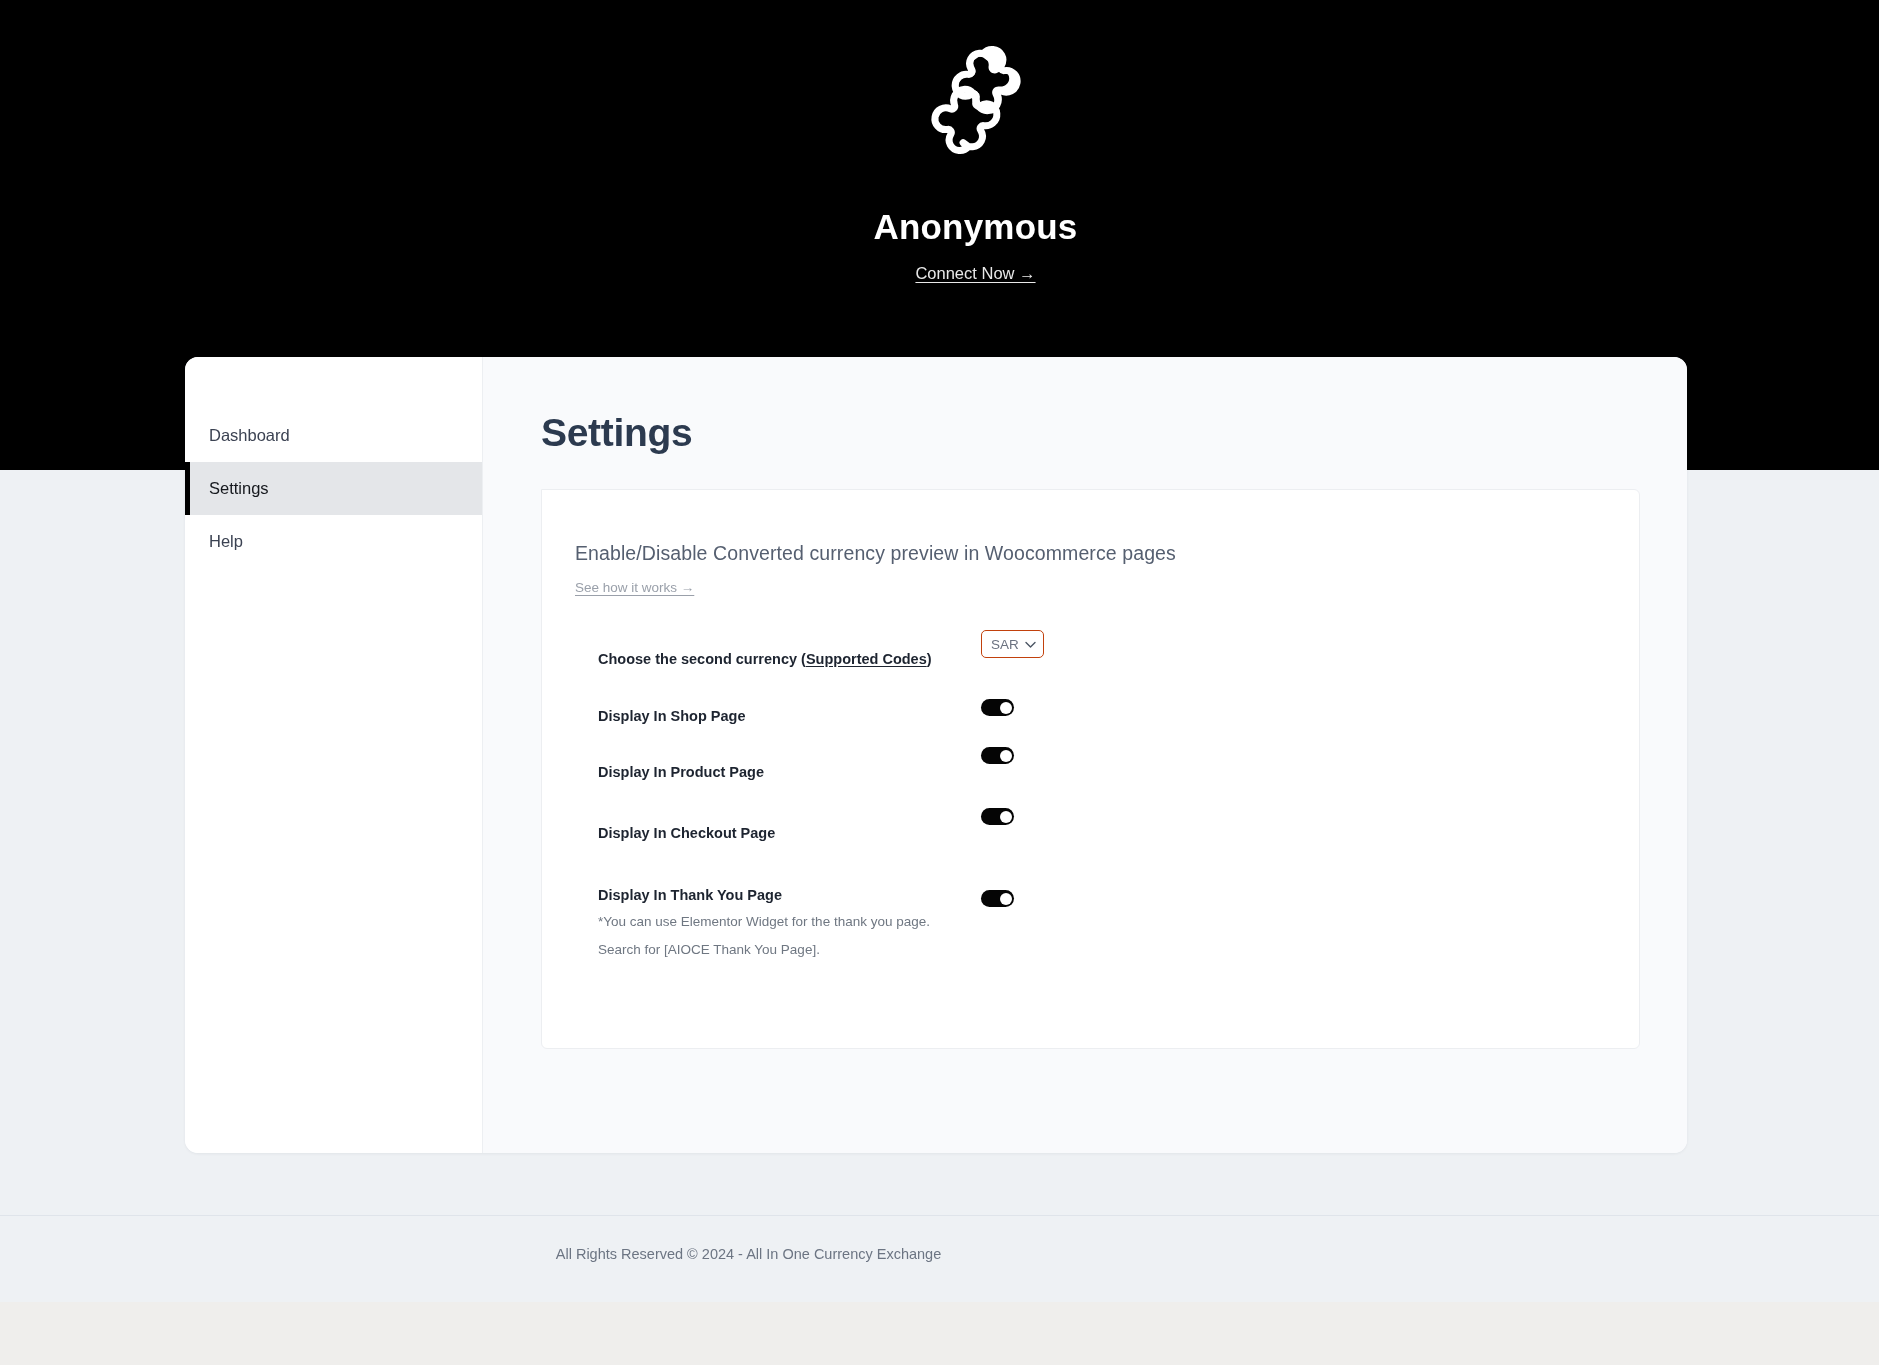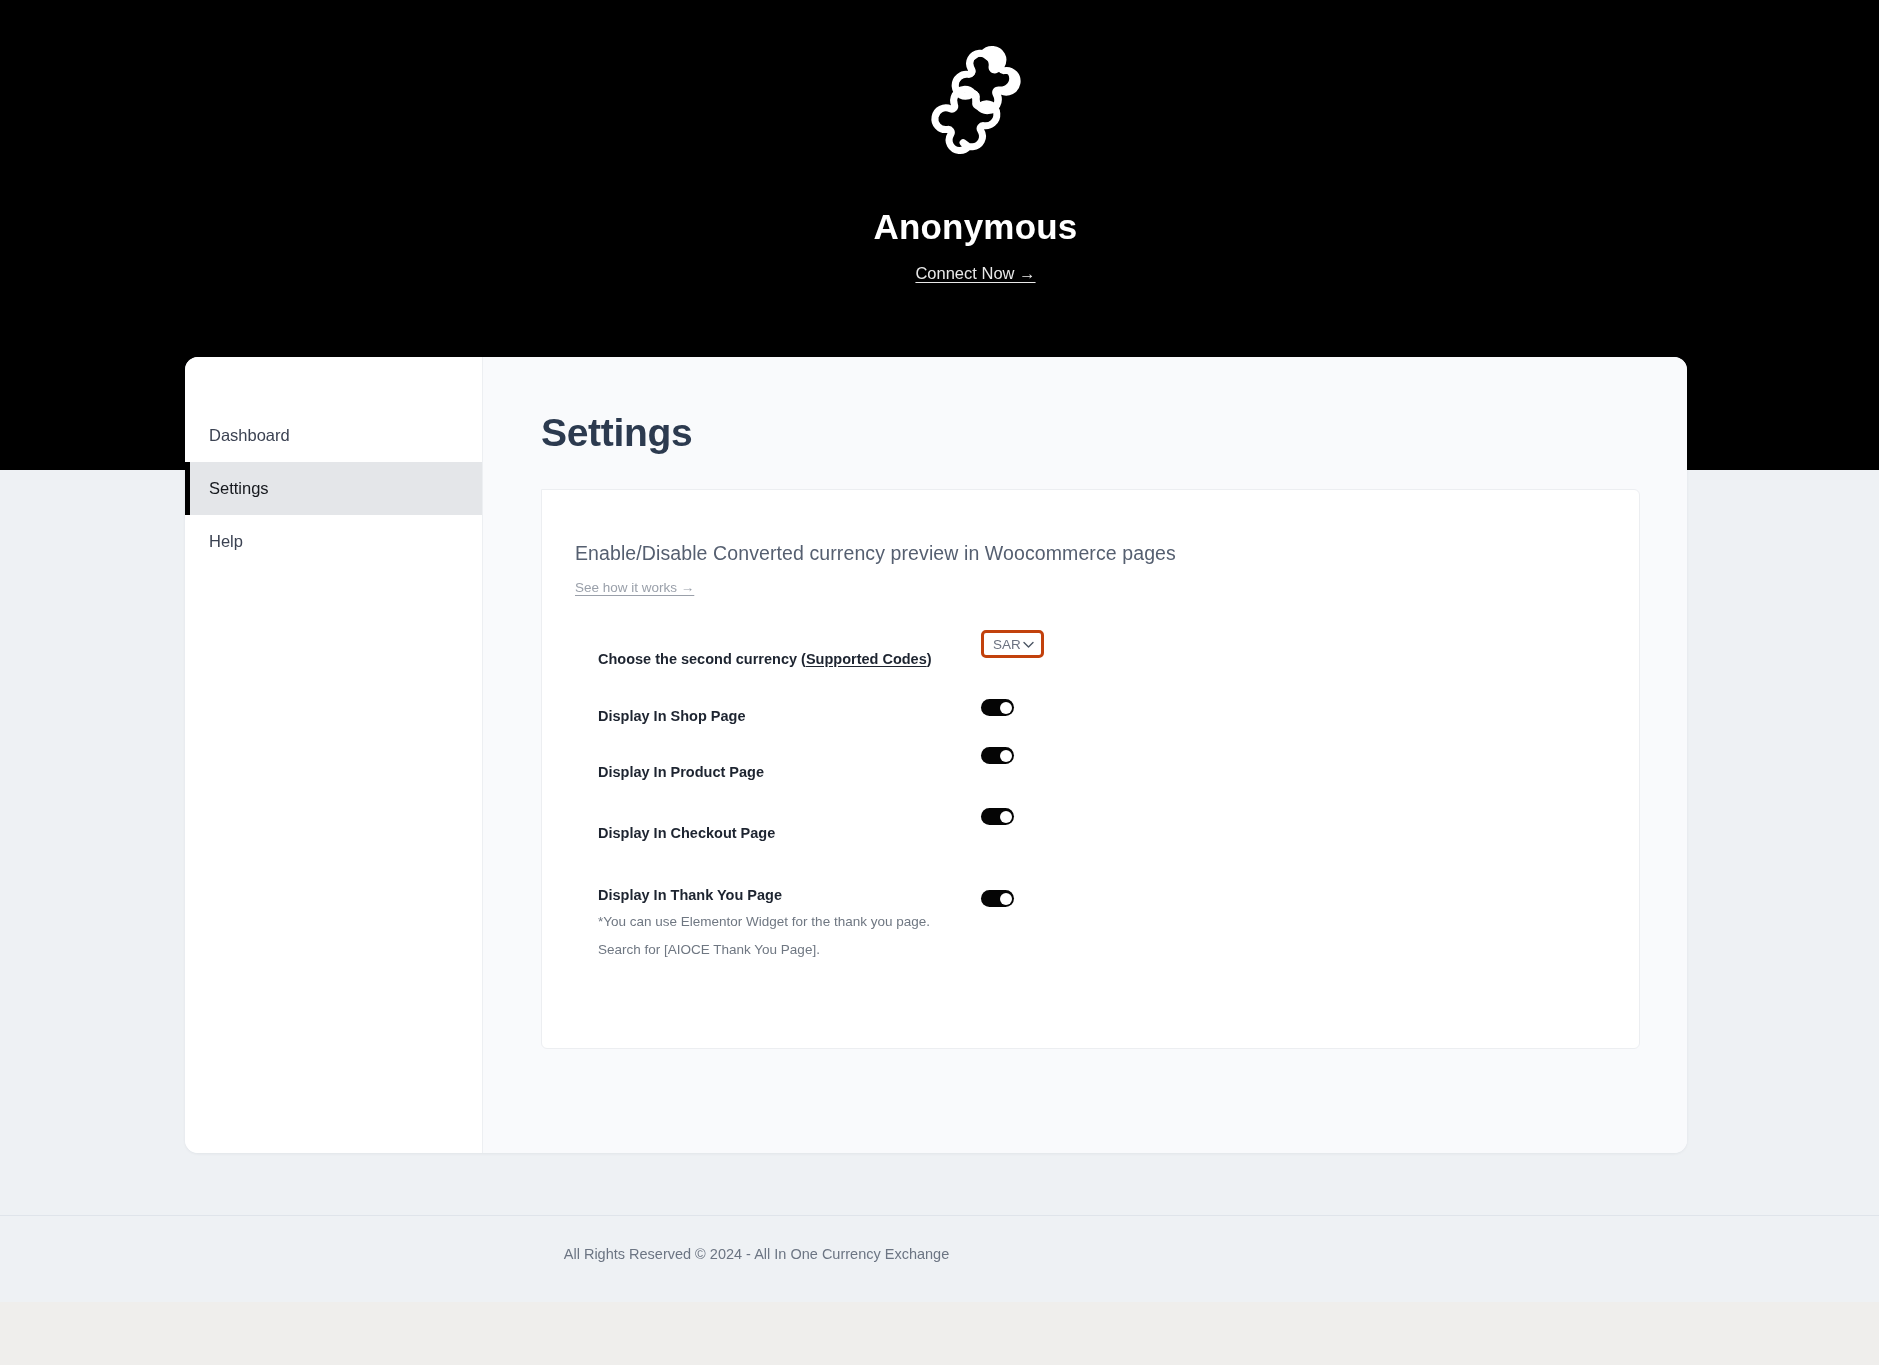--- a/index.html
+++ b/index.html
@@ -230,21 +230,21 @@
     text-decoration: underline;
     text-underline-offset: 2px;
     cursor: pointer;
     color: #1d2430;
   }
 
   
   .select-box {
     width: 63px;
     height: 28px;
-    border: 3px solid #c2410c;
+    border: 1px solid #c2410c;
     border-radius: 5px;
     background: #ffffff;
     display: flex;
     align-items: center;
     justify-content: space-between;
     padding: 0 7px 0 9px;
     font-size: 13.5px;
     color: #6b7280;
     cursor: pointer;
   }
@@ -283,21 +283,21 @@
     left: 0;
     top: 1215px;
     width: 1879px;
     height: 1px;
     background: #dfe4ea;
     z-index: 1;
   }
 
   .footer {
     position: absolute;
-    left: 8px;
+    left: 0;
     top: 1246px;
     width: 1497px;
     text-align: center;
     font-size: 14.5px;
     color: #6c7583;
     z-index: 2;
   }
 
   .footer-band {
     position: absolute;

